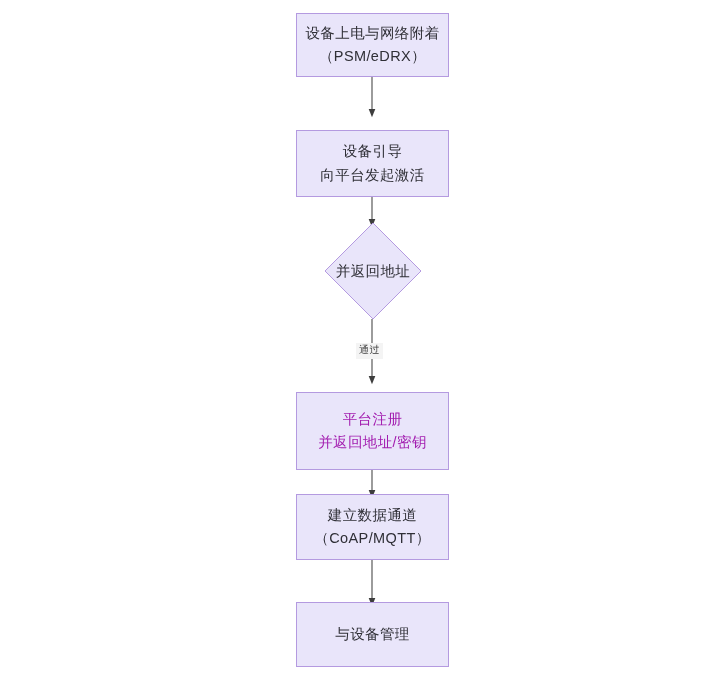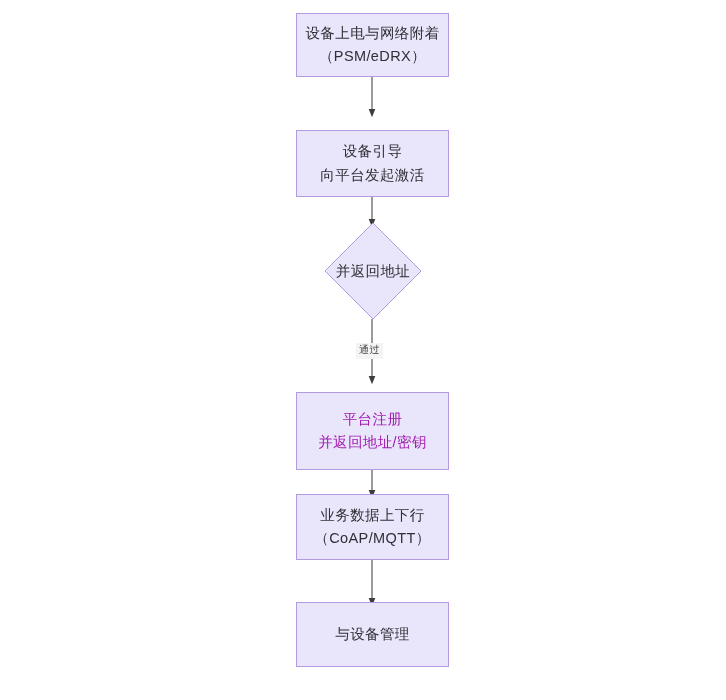--- a/index.html
+++ b/index.html
@@ -96,21 +96,21 @@
       <span class="line">向平台发起激活</span>
     </div>
     <div class="diamond-label" style="left: 325px; top: 223px; width: 96px; height: 96px;">
       <span>并返回地址</span>
     </div>
     <div class="node" style="left: 296px; top: 392px; width: 153px; height: 78px; background: rgb(233, 229, 250); border-color: rgb(180, 154, 224); color: #a21caf;">
       <span class="line">平台注册</span>
       <span class="line">并返回地址/密钥</span>
     </div>
     <div class="node" style="left: 296px; top: 494px; width: 153px; height: 66px; background: rgb(233, 229, 250); border-color: rgb(180, 154, 224); color: rgb(47, 47, 54);">
-      <span class="line">业务数据上下行</span>
+      <span class="line">建立数据通道</span>
       <span class="line">（CoAP/MQTT）</span>
     </div>
     <div class="node" style="left: 296px; top: 602px; width: 153px; height: 65px; background: rgb(233, 229, 250); border-color: rgb(180, 154, 224); color: rgb(47, 47, 54);">
       <span class="line">与设备管理</span>
     </div>
   </div>
 <div id="label-layer">
     <div class="edge-label" style="left: 356px; top: 343px; background: rgb(244, 244, 244);">通过</div>
   </div>
 

